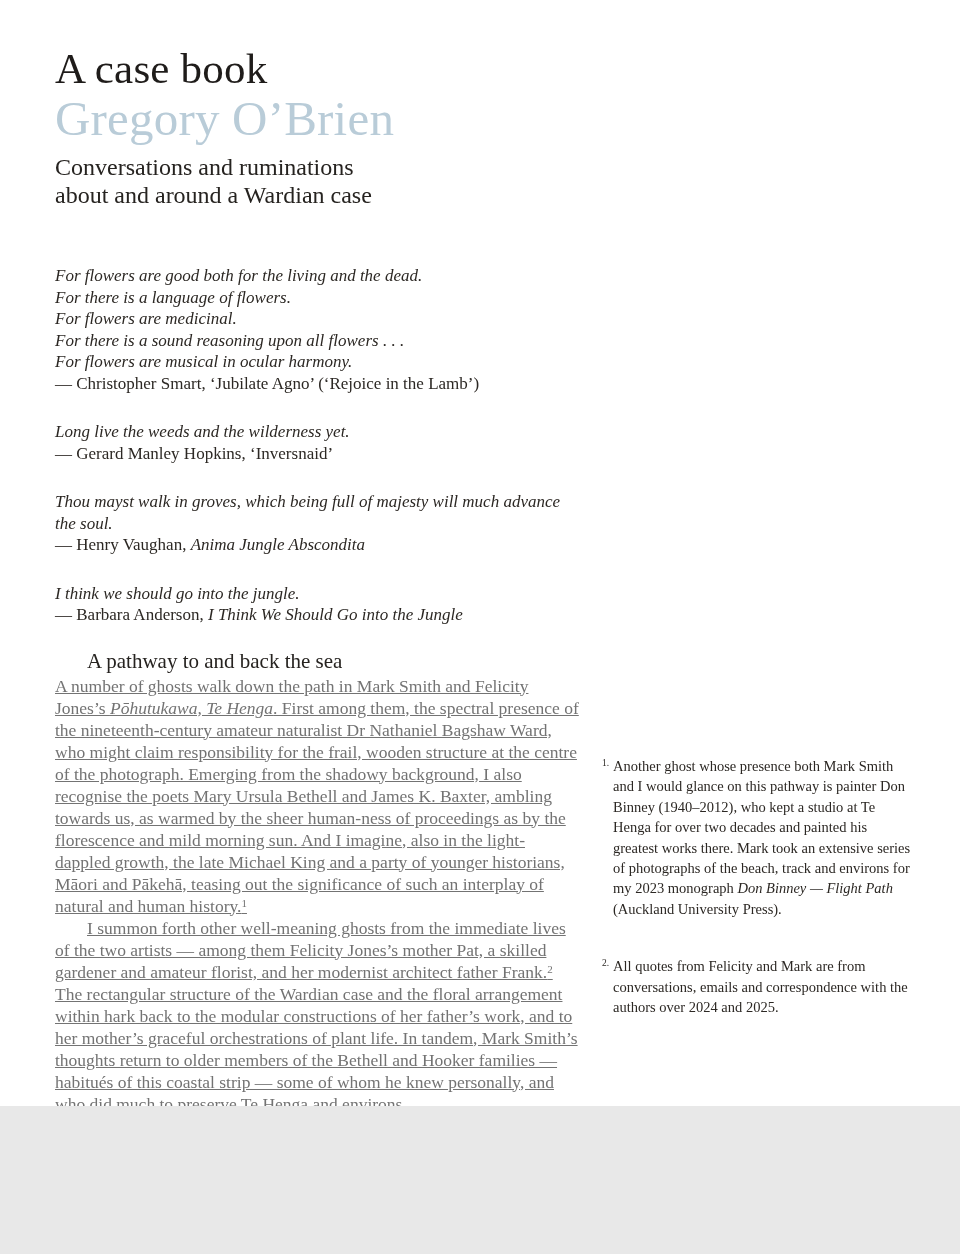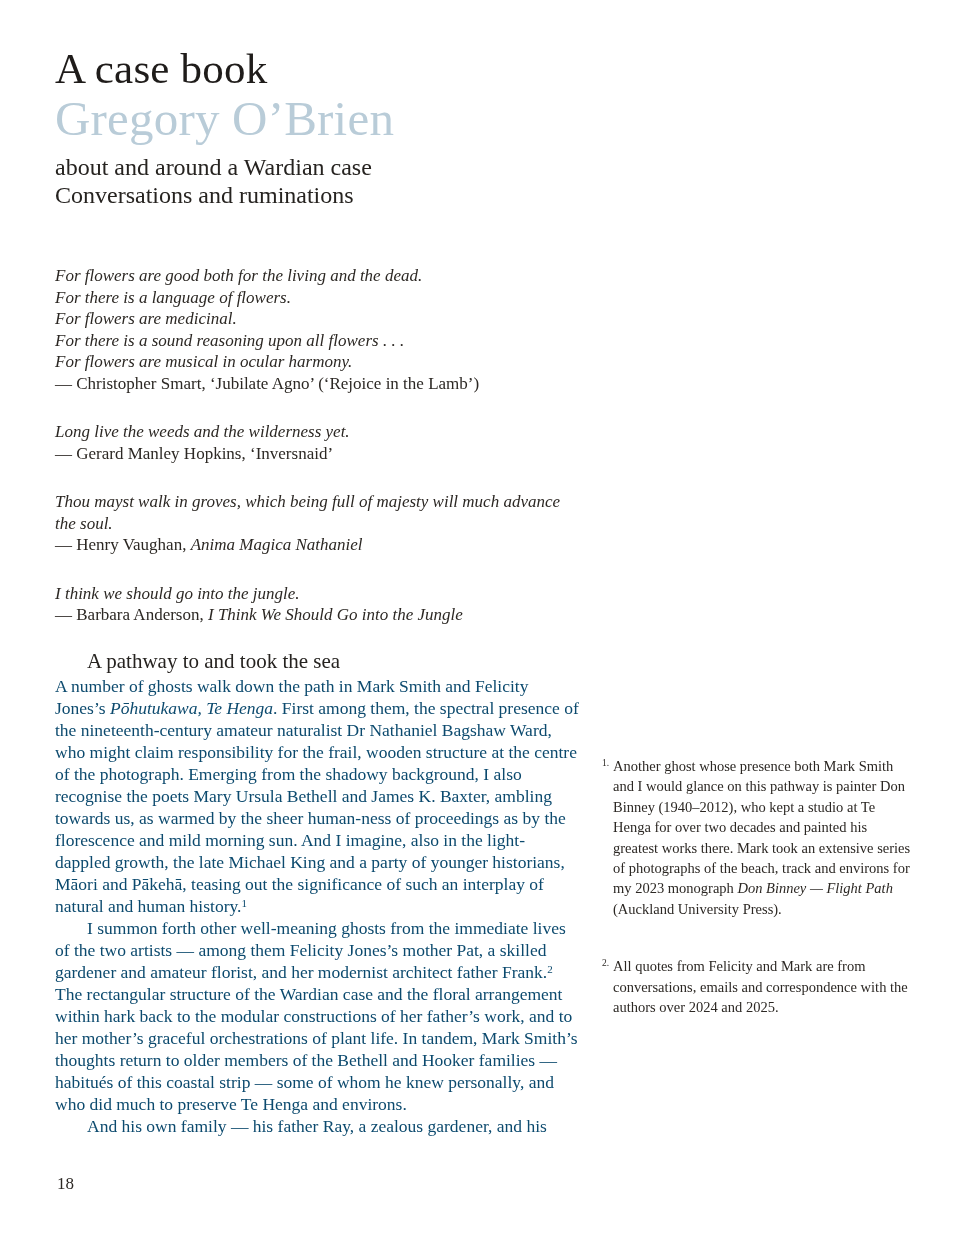--- a/index.html
+++ b/index.html
@@ -1,20 +1,20 @@
 <!DOCTYPE html>
 <html><head>
 <meta charset="utf-8">
 <style>
   * { margin: 0; padding: 0; box-sizing: border-box; }
   html, body { background: #e8e8e8; }
   .page {
     position: relative;
     width: 960px;
-    height: 1254px;
+    height: 1106px;
     background: #ffffff;
     font-family: "Liberation Serif", "DejaVu Serif", serif;
     color: #2c2824;
     overflow: hidden;
   }
   .main-col {
     position: absolute;
     left: 55px;
     top: 44px;
     width: 524px;
@@ -46,21 +46,21 @@
   .epigraph .attribution { font-style: normal; }
   .epigraph .attribution .work-title { font-style: italic; }
   .section-heading {
     margin-top: 21px;
     font-size: 21px;
     line-height: 28px;
     font-weight: normal;
     color: #262320;
     padding-left: 32px;
   }
-  .body-text { font-size: 17.5px; line-height: 22px; color: #0c4a6e; }
+  .body-text { font-size: 17.5px; line-height: 22px; color: #737373; text-decoration: underline; }
   .body-text p { margin: 0; }
   .body-text p.indent { text-indent: 32px; }
   .body-text i { font-style: italic; }
   sup.fn-ref {
     font-size: 11px;
     line-height: 0;
     vertical-align: baseline;
     position: relative;
     top: -5px;
   }
@@ -97,53 +97,53 @@
 <body>
 
 <div class="page">
 
   <div class="main-col">
 
     <h1 class="book-title">A case book</h1>
     <h2 class="book-author">Gregory O’Brien</h2>
 
     <div class="subtitle">
+      <div>Conversations and ruminations</div>
       <div>about and around a Wardian case</div>
-      <div>Conversations and ruminations</div>
     </div>
 
     <div class="epigraphs">
 
       <div class="epigraph">
         <div class="qline">For flowers are good both for the living and the dead.</div>
         <div class="qline">For there is a language of flowers.</div>
         <div class="qline">For flowers are medicinal.</div>
         <div class="qline">For there is a sound reasoning upon all flowers . . .</div>
         <div class="qline">For flowers are musical in ocular harmony.</div>
         <div class="attribution">— Christopher Smart, ‘Jubilate Agno’ (‘Rejoice in the Lamb’)</div>
       </div>
 
       <div class="epigraph">
         <div class="qline">Long live the weeds and the wilderness yet.</div>
         <div class="attribution">— Gerard Manley Hopkins, ‘Inversnaid’</div>
       </div>
 
       <div class="epigraph">
         <div class="qline">Thou mayst walk in groves, which being full of majesty will much advance the soul.</div>
-        <div class="attribution"><span>— Henry Vaughan, </span><span class="work-title">Anima Magica Nathaniel</span></div>
+        <div class="attribution"><span>— Henry Vaughan, </span><span class="work-title">Anima Jungle Abscondita</span></div>
       </div>
 
       <div class="epigraph">
         <div class="qline">I think we should go into the jungle.</div>
         <div class="attribution"><span>— Barbara Anderson, </span><span class="work-title">I Think We Should Go into the Jungle</span></div>
       </div>
 
     </div>
 
-    <h3 class="section-heading">A pathway to and took the sea</h3>
+    <h3 class="section-heading">A pathway to and back the sea</h3>
 
     <div class="body-text">
       <p><span>A number of ghosts walk down the path in Mark Smith and Felicity Jones’s </span><i>Pōhutukawa, Te Henga</i><span>. First among them, the spectral presence of the nineteenth-century amateur naturalist Dr Nathaniel Bagshaw Ward, who might claim responsibility for the frail, wooden structure at the centre of the photograph. Emerging from the shadowy background, I also recognise the poets Mary Ursula Bethell and James K. Baxter, ambling towards us, as warmed by the sheer human-ness of proceedings as by the florescence and mild morning sun. And I imagine, also in the light-dappled growth, the late Michael King and a party of younger historians, Māori and Pākehā, teasing out the significance of such an interplay of natural and human history.</span><sup class="fn-ref">1</sup></p>
       <p class="indent"><span>I summon forth other well-meaning ghosts from the immediate lives of the two artists — among them Felicity Jones’s mother Pat, a skilled gardener and amateur florist, and her modernist architect father Frank.</span><sup class="fn-ref">2</sup><span> The rectangular structure of the Wardian case and the floral arrangement within hark back to the modular constructions of her father’s work, and to her mother’s graceful orchestrations of plant life. In tandem, Mark Smith’s thoughts return to older members of the Bethell and Hooker families — habitués of this coastal strip — some of whom he knew personally, and who did much to preserve Te Henga and environs.</span></p>
       <p class="indent">And his own family — his father Ray, a zealous gardener, and his</p>
     </div>
 
   </div>
 
   <div class="footnote-col">

